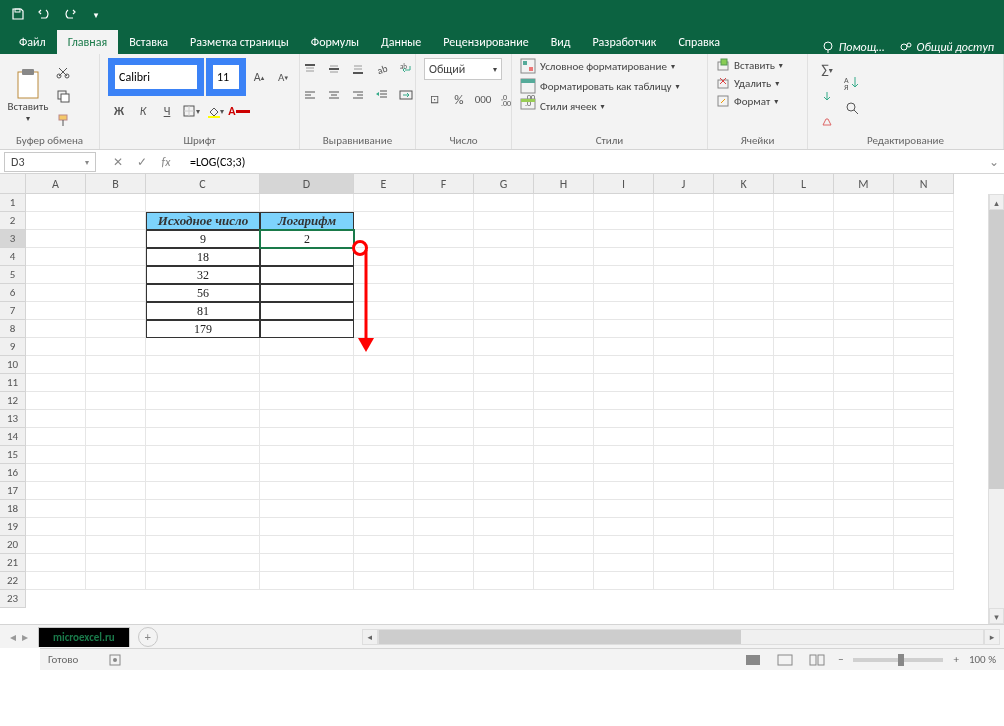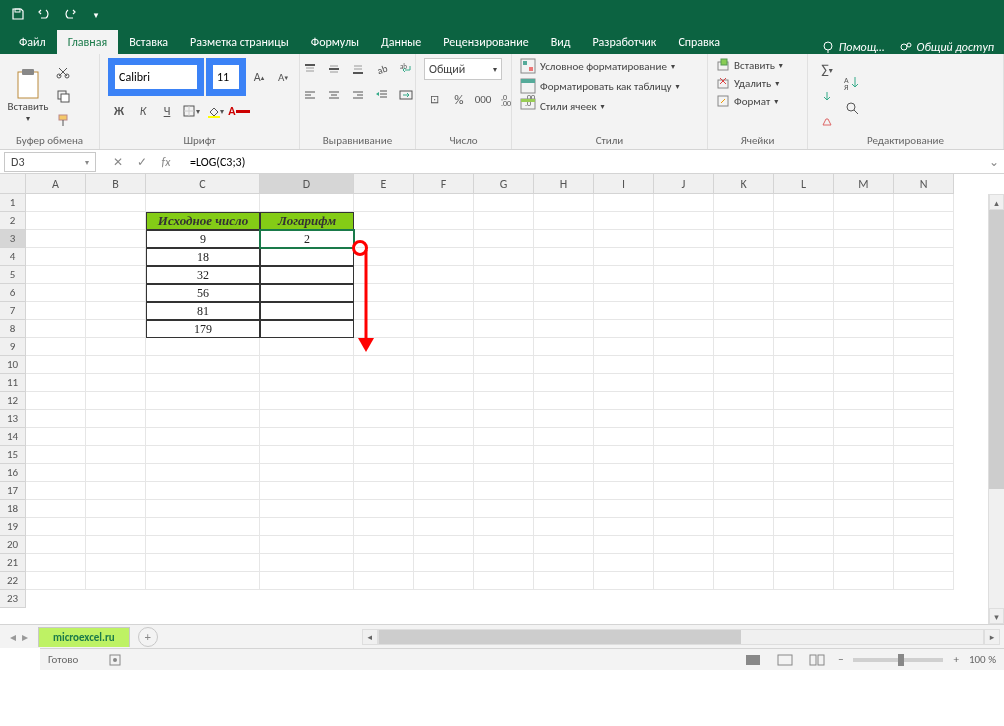--- a/index.html
+++ b/index.html
@@ -49,34 +49,34 @@
 .col-headers { position:absolute; left:26px; top:0; height:20px; display:flex; }
 .ch { width:60px; height:20px; background:#f0f0f0; border-right:1px solid #d4d4d4; border-bottom:1px solid #d4d4d4; display:flex; align-items:center; justify-content:center; font-size:12px; color:#555; cursor:pointer; }
 .ch.wide { width:114px; } .ch.D { width:94px; }
 .row-headers { position:absolute; left:0; top:20px; width:26px; }
 .rh { height:18px; background:#f0f0f0; border-right:1px solid #d4d4d4; border-bottom:1px solid #d4d4d4; display:flex; align-items:center; justify-content:center; font-size:11px; color:#555; cursor:pointer; }
 .rh.active { background:#d6d6d6; }
 .cells { position:absolute; left:26px; top:20px; }
 .crow { display:flex; height:18px; }
 .cell { width:60px; height:18px; border-right:1px solid #e6e6e6; border-bottom:1px solid #e6e6e6; font-size:12px; display:flex; align-items:center; justify-content:center; background:#fff; }
 .cell.wide { width:114px; } .cell.D { width:94px; }
-.data-th { background:#84cc16; font-weight:bold; border:1px solid #333; color:#333; font-family:'Times New Roman',serif; font-style:italic; font-size:13px; }
+.data-th { background:#7dd3fc; font-weight:bold; border:1px solid #333; color:#333; font-family:'Times New Roman',serif; font-style:italic; font-size:13px; }
 .data-td { border:1px solid #333; font-family:'Times New Roman',serif; color:#222; }
 .sel { outline:2px solid #1a7a4a; outline-offset:-1px; z-index:2; }
 .fill-handle { position:absolute; width:6px; height:6px; background:#1a7a4a; border:1px solid #fff; }
 .ch.active { background:#d6d6d6; }
 
 
 .anno-circle { position:absolute; width:16px; height:16px; border:3px solid #ff0000; border-radius:50%; z-index:10; pointer-events:none; }
 .anno-arrow { position:absolute; z-index:10; pointer-events:none; }
 
 
 .sheet-tabs { height:24px; border-top:1px solid #d4d4d4; display:flex; align-items:center; background:#f3f3f3; }
 .stnav { display:flex; gap:6px; padding:0 10px; color:#999; }
-.stab { background:#bef264; border:1px solid #c8c8c8; border-bottom:none; padding:3px 14px; font-size:11px; color:#1a7a4a; font-weight:bold; cursor:pointer; }
+.stab { background:#000000; border:1px solid #c8c8c8; border-bottom:none; padding:3px 14px; font-size:11px; color:#1a7a4a; font-weight:bold; cursor:pointer; }
 .stab-add { width:20px; height:20px; border:1px solid #c8c8c8; border-radius:50%; display:flex; align-items:center; justify-content:center; margin-left:8px; color:#888; cursor:pointer; }
 .hscroll { flex:1; display:flex; align-items:center; padding:0 4px; margin-left:200px; }
 .hscroll-track { flex:1; height:16px; background:#f0f0f0; border:1px solid #dedede; position:relative; }
 .hscroll-thumb { position:absolute; left:0; top:0; width:60%; height:100%; background:#cdcdcd; }
 .hscroll-btn { width:16px; height:16px; background:#f0f0f0; border:1px solid #dedede; font-size:9px; display:flex; align-items:center; justify-content:center; color:#666; cursor:pointer; }
 
 
 .vscroll { position:absolute; right:0; top:20px; bottom:0; width:16px; background:#f0f0f0; border-left:1px solid #dedede; }
 .vscroll-btn { height:16px; border:1px solid #dedede; font-size:9px; display:flex; align-items:center; justify-content:center; color:#666; cursor:pointer; }
 .vscroll-track { position:absolute; top:16px; bottom:16px; left:0; right:0; }

